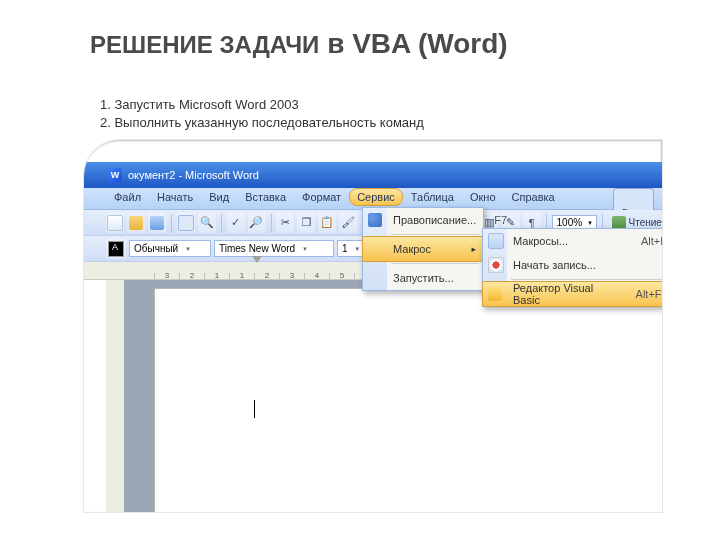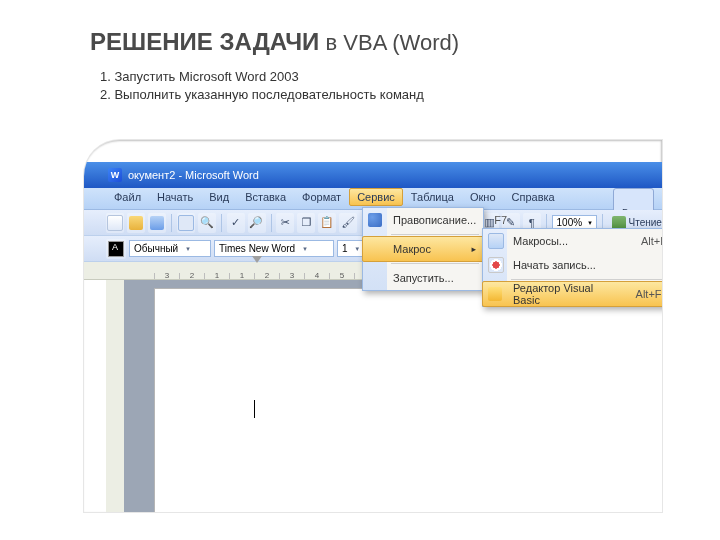--- a/index.html
+++ b/index.html
@@ -1,25 +1,25 @@
 <!DOCTYPE html>
 <html><head>
 <meta charset="utf-8">
 <style>
   body{margin:0;background:#fff;font-family:"Segoe UI",Tahoma,sans-serif;width:720px;height:540px;position:relative;overflow:hidden}
   .title{position:absolute;top:28px;left:90px;font-family:Verdana,sans-serif;font-size:24px;font-weight:700;color:#4a4a4a}
-  .title .thin{font-weight:400;font-size:22px}
-  .instr{position:absolute;top:68px;left:100px;font-size:13px;color:#333;line-height:1.4}
+  .title .thin{font-weight:700;font-size:28px}
+  .instr{position:absolute;top:96px;left:100px;font-size:13px;color:#333;line-height:1.4}
   .shot-frame{position:absolute;left:84px;top:140px;width:578px;height:372px;border-top-left-radius:36px;overflow:hidden;background:#fff;box-shadow:-1px 1px 2px rgba(0,0,0,.25) inset,0 0 0 1px #e6e6e6}
   .shot{position:absolute;inset:0}
   .titlebar{position:absolute;left:0;top:22px;height:26px;width:100%;background:linear-gradient(#4a8fe8,#1e57c4);display:flex;align-items:center;color:#fff;font-size:11px;padding-left:24px;box-sizing:border-box}
   .titlebar .w{width:14px;height:14px;margin-right:6px;background:linear-gradient(135deg,#3b82f6,#1d4ed8);border-radius:2px;display:flex;align-items:center;justify-content:center;font-size:9px;font-weight:bold}
   .menubar{position:absolute;left:0;top:48px;width:100%;height:22px;background:linear-gradient(#cfe3fb,#b6d2f6);border-bottom:1px solid #9bb9e3;display:flex;align-items:flex-start;padding-left:22px;font-size:11px;color:#2a3b59;gap:0;box-sizing:border-box}
   .menubar span{padding:3px 8px;cursor:default}
-  .menubar .sel{background:linear-gradient(#fde7a0,#f8c350);border:1px solid #d5a03a;border-radius:2px;padding:2px 7px}
+  .menubar .sel{background:linear-gradient(#fde7a0,#f8c350);border:1px solid #d5a03a;border-radius:8px;padding:2px 7px}
   .help-pill{margin-left:auto;margin-right:8px;font-size:10px;background:#d7e5fb;border:1px solid #8fa9d6;border-radius:3px;padding:19px 8px;color:#2a3b59}
   .tool1{position:absolute;left:0;top:70px;width:100%;height:26px;background:linear-gradient(#e6eefc,#cfddf4);border-bottom:1px solid #bcd0ec;display:flex;align-items:center;padding-left:22px;box-sizing:border-box;gap:3px}
   .tbtn{width:18px;height:18px;border:1px solid transparent;border-radius:2px;background:rgba(255,255,255,.3);display:flex;align-items:center;justify-content:center;font-size:11px;color:#3a4a66}
   .sep{width:1px;height:18px;background:#aec5e6;margin:0 2px}
   .zoom{font-size:10px;background:#fff;border:1px solid #9bb9e3;padding:1px 4px;display:flex;align-items:center;gap:6px} .zoom::after{content:"▾";font-size:7px}
   .read{font-size:10px;color:#2a3b59;display:flex;align-items:center;gap:3px;margin-left:4px}
   .tool2{position:absolute;left:0;top:96px;width:100%;height:26px;background:linear-gradient(#e6eefc,#cfddf4);border-bottom:1px solid #bcd0ec;display:flex;align-items:center;padding-left:22px;box-sizing:border-box;gap:3px}
   .combo{background:#fff;border:1px solid #9bb9e3;font-size:10px;padding:2px 4px;display:flex;align-items:center;gap:8px}
   .combo::after{content:"▾";font-size:7px;color:#5a6a86}
   .ruler{position:absolute;left:0;top:122px;width:100%;height:18px;background:#eceee4;border-bottom:1px solid #c8cbbe;font-size:8px;color:#5a5a5a;display:flex;align-items:flex-end;padding-left:70px;box-sizing:border-box;gap:0;letter-spacing:0}

